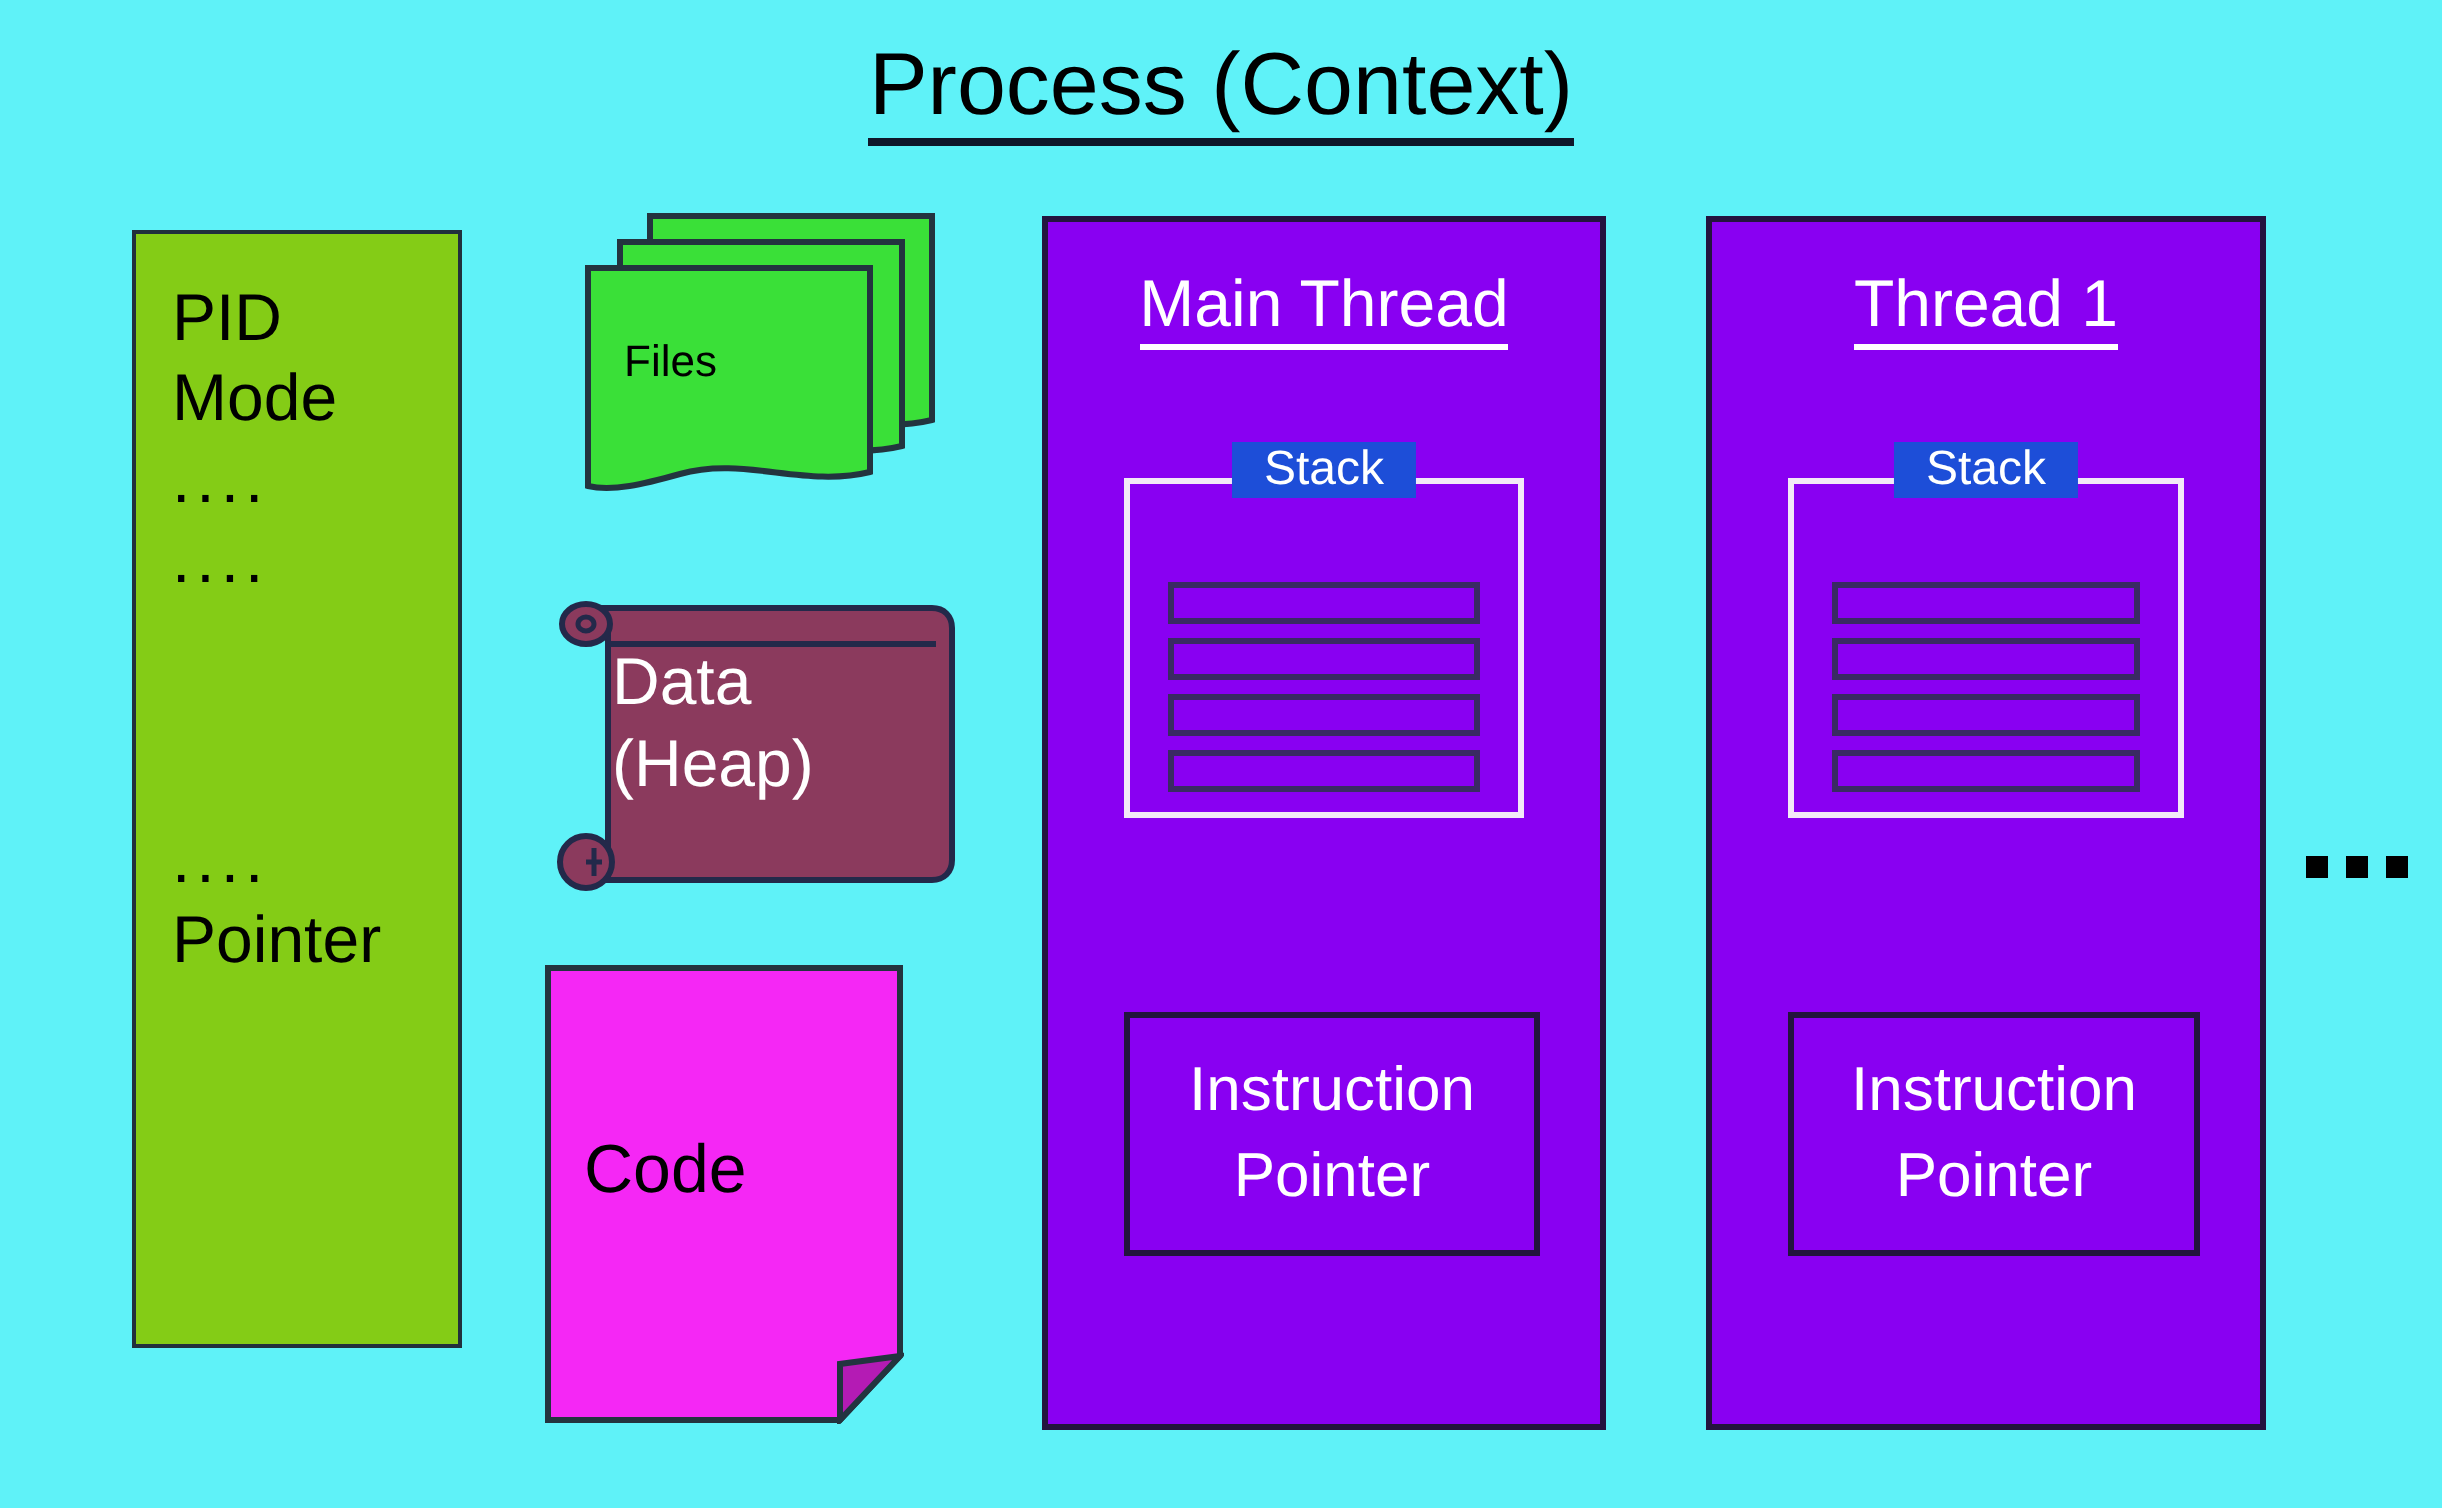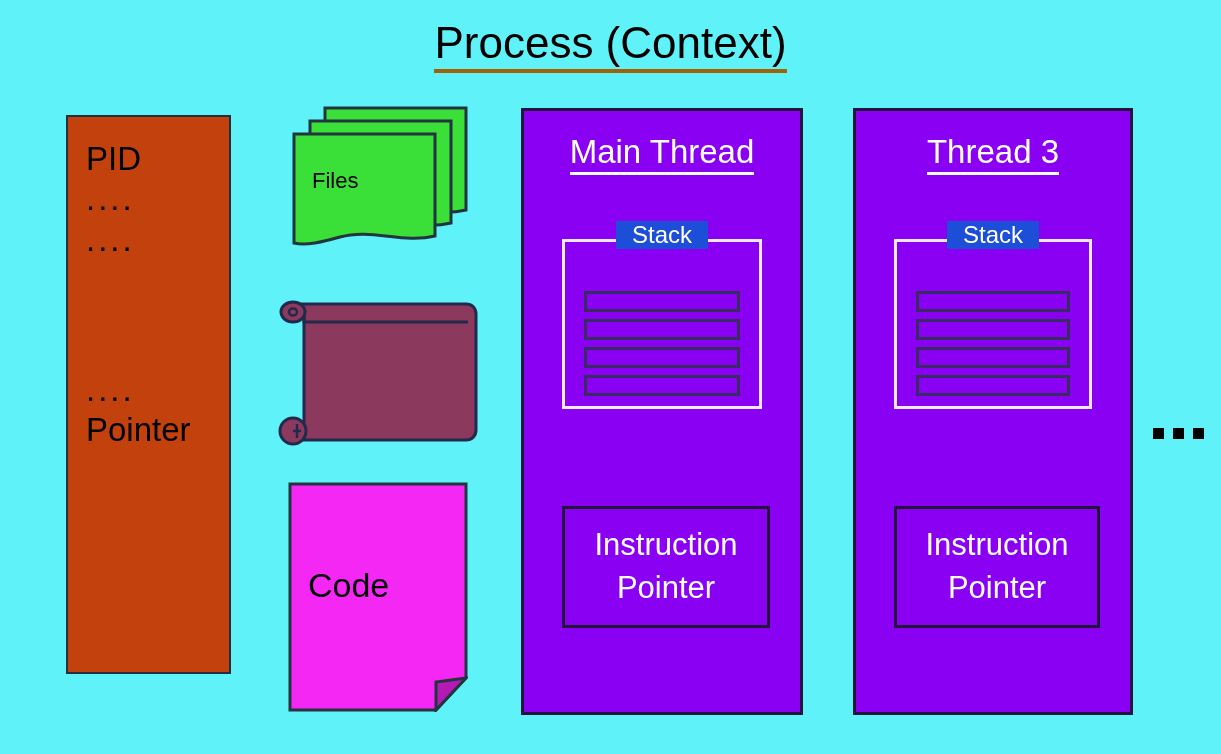--- a/index.html
+++ b/index.html
@@ -25,32 +25,32 @@
     position: absolute;
     left: 0;
     top: 18px;
     width: 1221px;
     text-align: center;
     font-size: 44px;
     color: #000000;
     letter-spacing: 0px;
   }
   .title span {
-    border-bottom: 4px solid #a16207;
+    border-bottom: 4px solid #0f172a;
     padding-bottom: 2px;
   }
 
   
   .pcb {
     position: absolute;
     left: 66px;
     top: 115px;
     width: 165px;
     height: 559px;
-    background: #c2410c;
+    background: #84cc16;
     border: 2px solid #21303c;
     box-sizing: border-box;
   }
   .pcb-lines {
     position: absolute;
     left: 18px;
     top: 22px;
     width: 140px;
     color: #000;
     font-size: 33px;
@@ -104,21 +104,21 @@
     width: 150px;
     font-size: 33px;
     color: #ffffff;
     line-height: 1.25;
     text-align: left;
   }
 
   
   .code-wrap {
     position: absolute;
-    left: 288px;
+    left: 272px;
     top: 482px;
     width: 196px;
     height: 230px;
   }
   .code-label {
     position: absolute;
     left: 20px;
     top: 84px;
     font-size: 34px;
     color: #000;
@@ -233,20 +233,21 @@
 
 <div id="canvas">
 
   <div class="title">
     <span>Process (Context)</span>
   </div>
 
   <div class="pcb">
     <div class="pcb-lines">
       <div>PID</div>
+      <div>Mode</div>
       <div class="pcb-dots">....</div>
       <div class="pcb-dots">....</div>
       <div class="pcb-gap"></div>
       <div class="pcb-dots">....</div>
       <div>Pointer</div>
     </div>
   </div>
 
   <div class="files-wrap">
     <div class="sheet sheet-3">
@@ -269,20 +270,24 @@
 
   <div class="heap-wrap">
     <svg width="215" height="158" viewBox="0 0 215 158">
       <path d="M24,16 L198,16 C204,16 208,20 208,26 L208,142 C208,148 204,152 198,152 L36,152 L36,30 C36,22 30,16 24,16 Z" fill="#8b3a5d" stroke="#23294a" stroke-width="3"></path>
       <path d="M24,16 C32,16 36,22 36,30 L36,34 L200,34" fill="none" stroke="#23294a" stroke-width="3"></path>
       <ellipse cx="25" cy="24" rx="12" ry="10" fill="#8b3a5d" stroke="#23294a" stroke-width="3"></ellipse>
       <ellipse cx="25" cy="24" rx="4" ry="3.5" fill="#8b3a5d" stroke="#23294a" stroke-width="2.5"></ellipse>
       <circle cx="25" cy="143" r="13" fill="#8b3a5d" stroke="#23294a" stroke-width="3"></circle>
       <path d="M25,143 L33,143 M29,136 L29,150" stroke="#23294a" stroke-width="2.5" fill="none"></path>
     </svg>
+    <div class="heap-label">
+      <div>Data</div>
+      <div>(Heap)</div>
+    </div>
   </div>
 
   <div class="code-wrap">
     <svg width="180" height="230" viewBox="0 0 180 230">
       <path d="M2,2 L178,2 L178,196 L148,228 L2,228 Z" fill="#f527f5" stroke="#23343f" stroke-width="3"></path>
       <path d="M178,196 L148,200 L148,228 Z" fill="#b41bb4" stroke="#23343f" stroke-width="3"></path>
     </svg>
     <div class="code-label">Code</div>
   </div>
 
@@ -301,21 +306,21 @@
       </div>
     </div>
     <div class="ip-box">
       <div class="ip-text">Instruction
 Pointer</div>
     </div>
   </div>
 
   <div class="thread thread-one">
     <div class="thread-title">
-      <span>Thread 3</span>
+      <span>Thread 1</span>
     </div>
     <div class="stack-group">
       <div class="stack-box"></div>
       <div class="stack-label">Stack</div>
       <div class="stack-frames">
         <div class="frame"></div>
         <div class="frame"></div>
         <div class="frame"></div>
         <div class="frame"></div>
       </div>

